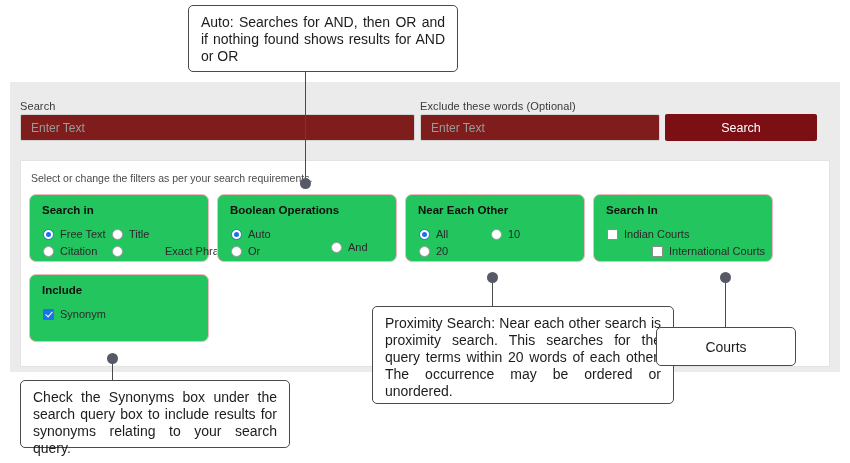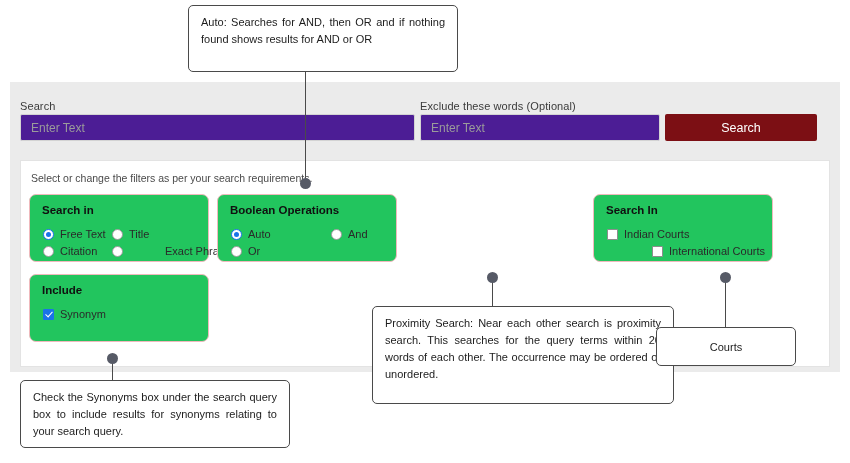--- a/index.html
+++ b/index.html
@@ -29,21 +29,21 @@
 
   .field-label {
     position: absolute;
     font-size: 11px;
     color: #3b3b3b;
     letter-spacing: .1px;
   }
 
   .text-input {
     position: absolute;
-    background: #4c1d95;
+    background: #7f1d1d;
     border: 1px solid #d3d3d3;
     box-sizing: border-box;
     border-radius: 2px;
     font-size: 12px;
     color: #9b9b9b;
     display: flex;
     align-items: center;
     padding-left: 10px;
     font-family: "Liberation Sans", sans-serif;
   }
@@ -159,21 +159,21 @@
     transform: rotate(42deg);
   }
 
   
   .callout {
     position: absolute;
     border: 1px solid #4a4a4a;
     border-radius: 5px;
     background: #ffffff;
     box-sizing: border-box;
-    font-size: 11px;
+    font-size: 14px;
     line-height: 17px;
     color: #1c1c1c;
     text-align: justify;
     padding: 8px 12px;
     font-family: "Liberation Sans", sans-serif;
     z-index: 5;
   }
   .callout.center { text-align: center; }
 
   .connector {
@@ -231,30 +231,46 @@
     </div>
   </div>
 
   <div class="filter-box" style="left:196px; top:33px; width:180px; height:68px;">
     <div class="box-title">Boolean Operations</div>
 
     <div class="opt" style="left:13px; top:33px;justify-content:flex-end;">
       <span class="radio checked"></span>
       <span class="opt-label">Auto</span>
     </div>
-    <div class="opt" style="left:82px; top:33px;padding-left:31px;">
+    <div class="opt" style="left:82px; top:46px;padding-left:31px;">
       <span class="radio"></span>
       <span class="opt-label">And</span>
     </div>
     <div class="opt" style="left:13px; top:50px;align-items:flex-end;">
       <span class="radio"></span>
       <span class="opt-label">Or</span>
     </div>
   </div>
 
+  <div class="filter-box" style="left:384px; top:33px; width:180px; height:68px;">
+    <div class="box-title">Near Each Other</div>
+
+    <div class="opt" style="left:13px; top:33px;">
+      <span class="radio checked"></span>
+      <span class="opt-label">All</span>
+    </div>
+    <div class="opt" style="left:85px; top:33px;">
+      <span class="radio"></span>
+      <span class="opt-label">10</span>
+    </div>
+    <div class="opt" style="left:13px; top:50px;">
+      <span class="radio"></span>
+      <span class="opt-label">20</span>
+    </div>
+  </div>
 
   <div class="filter-box" style="left:572px; top:33px; width:180px; height:68px;">
     <div class="box-title">Search In</div>
 
     <div class="opt" style="left:13px; top:33px;">
       <span class="checkbox"></span>
       <span class="opt-label">Indian Courts</span>
     </div>
     <div class="opt" style="left:13px; top:50px;padding-left:45px;">
       <span class="checkbox"></span>

